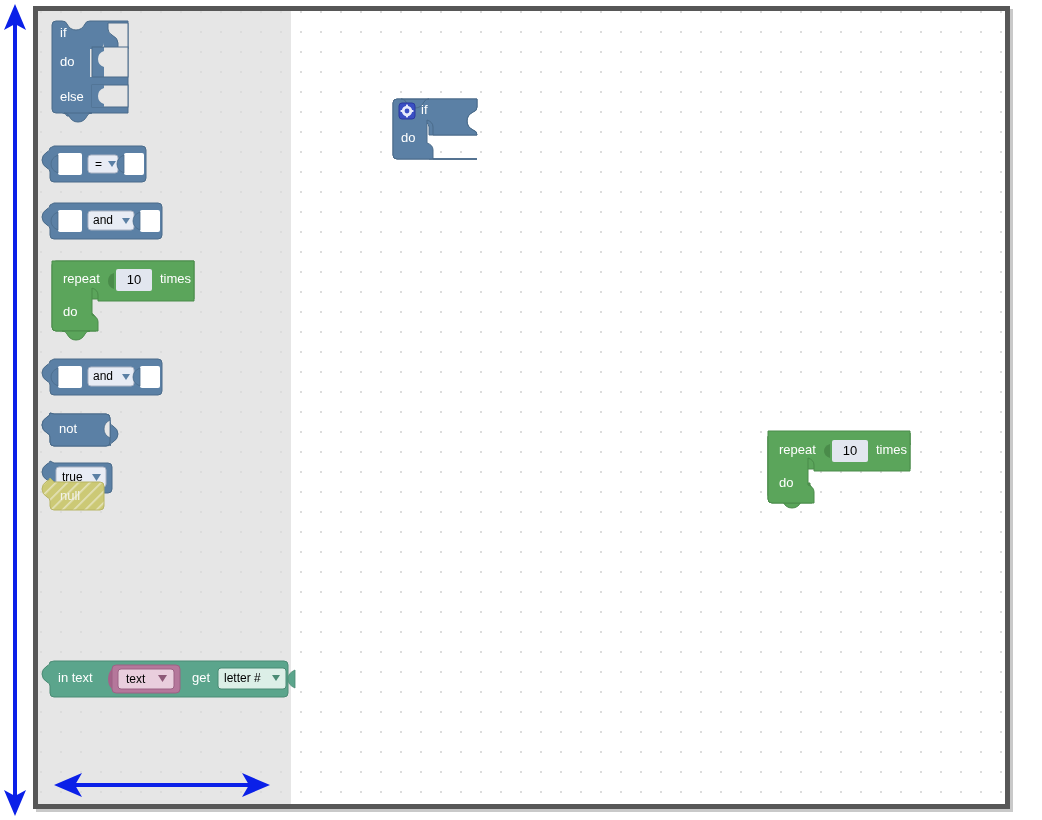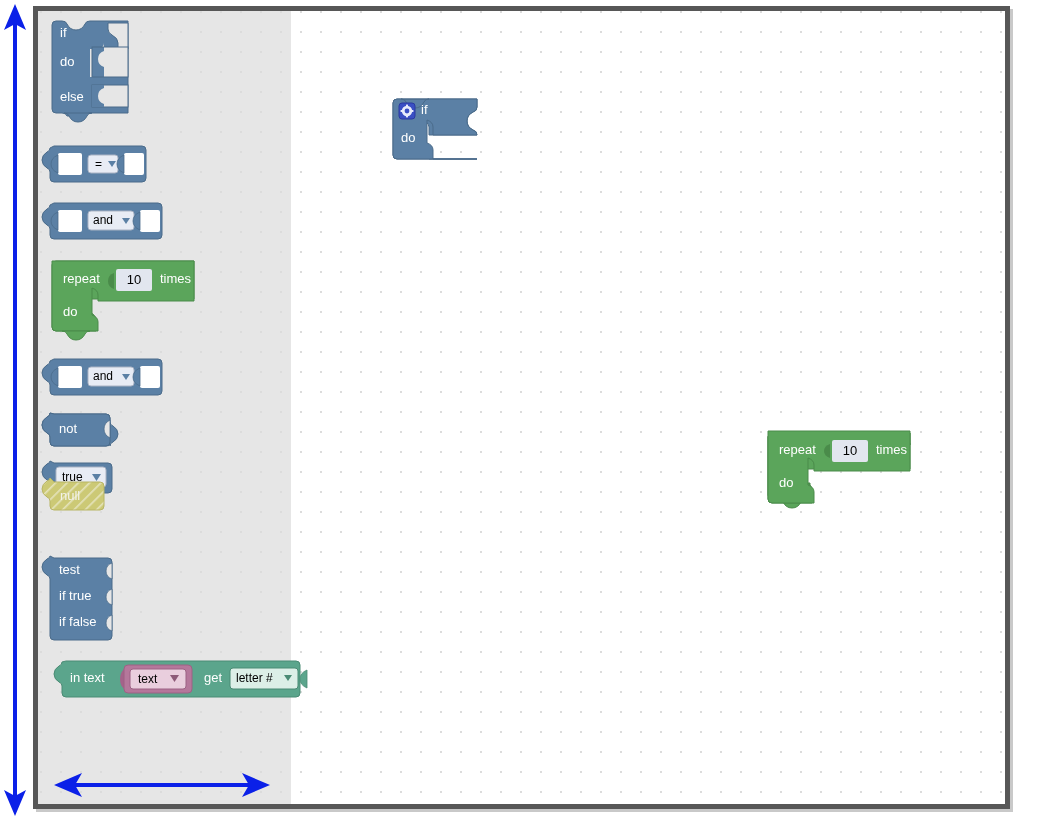--- a/index.html
+++ b/index.html
@@ -249,35 +249,22 @@
                 <rect width="8" height="8" fill="#ccc975"></rect>
                 <line x1="0" y1="0" x2="0" y2="8" stroke="#e4e2b8" stroke-width="3.4"></line>
               </pattern>
             </defs>
             <path d="M8 2 L54 2 Q58 2 58 6 L58 26 Q58 30 54 30 L8 30 Q4 30 4 26
                      L4 21 Q4 18 1 17 Q-4 14 -4 9 Q-4 4 1 1 Q4 0 4 -2 Z" fill="url(#hatch-disabled)" stroke="#b8b565" stroke-width="1"></path>
             <text class="lbl disabled" x="14" y="17" style="font-size:13px">null</text>
           </svg>
         </div>
 
-        <div class="blk" style="left:8px; top:545px;">
-          <svg width="84" height="86" viewBox="0 0 84 86">
-            <path d="M8 2 L62 2 Q66 2 66 6 L66 80 Q66 84 62 84 L8 84 Q4 84 4 80
-                     L4 23 Q4 20 1 19 Q-4 16 -4 11 Q-4 6 1 3 Q4 2 4 0 Z" fill="#5b80a5" stroke="#4a6b8a" stroke-width="1"></path>
-
-            <path d="M66 7 L66 23 Q60 21 60 15 Q60 9 66 7 Z" fill="#e6e6e6" stroke="#4a6b8a" stroke-width="0.8"></path>
-            <path d="M66 33 L66 49 Q60 47 60 41 Q60 35 66 33 Z" fill="#e6e6e6" stroke="#4a6b8a" stroke-width="0.8"></path>
-            <path d="M66 59 L66 75 Q60 73 60 67 Q60 61 66 59 Z" fill="#e6e6e6" stroke="#4a6b8a" stroke-width="0.8"></path>
-            <text class="lbl" x="13" y="15">test</text>
-            <text class="lbl" x="13" y="41">if true</text>
-            <text class="lbl" x="13" y="67">if false</text>
-          </svg>
-        </div>
-
-        <div class="blk" style="left:20px; top:648px;">
+
+        <div class="blk" style="left:8px; top:648px;">
           <svg width="250" height="40" viewBox="0 0 250 40">
             <path d="M8 2 L238 2 Q242 2 242 6 L242 34 Q242 38 238 38 L8 38 Q4 38 4 34
                      L4 27 Q4 24 1 23 Q-4 20 -4 15 Q-4 10 1 7 Q4 6 4 3 Z" fill="#5ba58c" stroke="#4a8b74" stroke-width="1"></path>
             <text class="lbl" x="12" y="20">in text</text>
 
             <path d="M68 9 L68 31 Q62 28 62 20 Q62 12 68 9 Z" fill="#a5628a"></path>
             <rect x="66" y="6" width="68" height="28" rx="4" fill="#b5779b" stroke="#9c6384" stroke-width="1"></rect>
             <rect class="fielddd" x="72" y="10" width="56" height="20" rx="3" style="fill:#e9cedd; stroke:#9c6384;"></rect>
             <text class="lbl dark" x="80" y="21" style="font-size:12px">text</text>
             <path d="M112 16 L121 16 L116.5 23 Z" fill="#8d5a78"></path>

